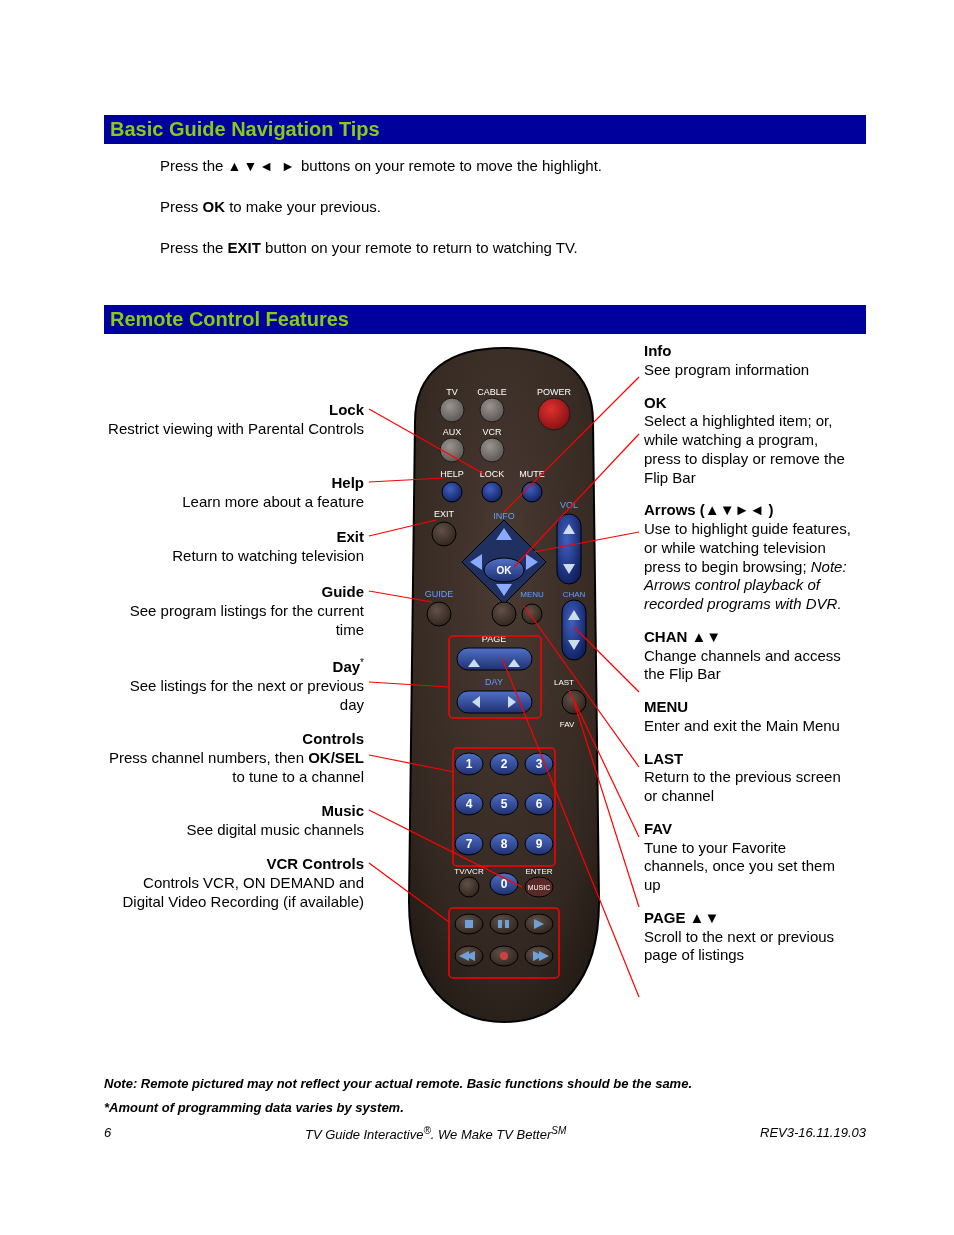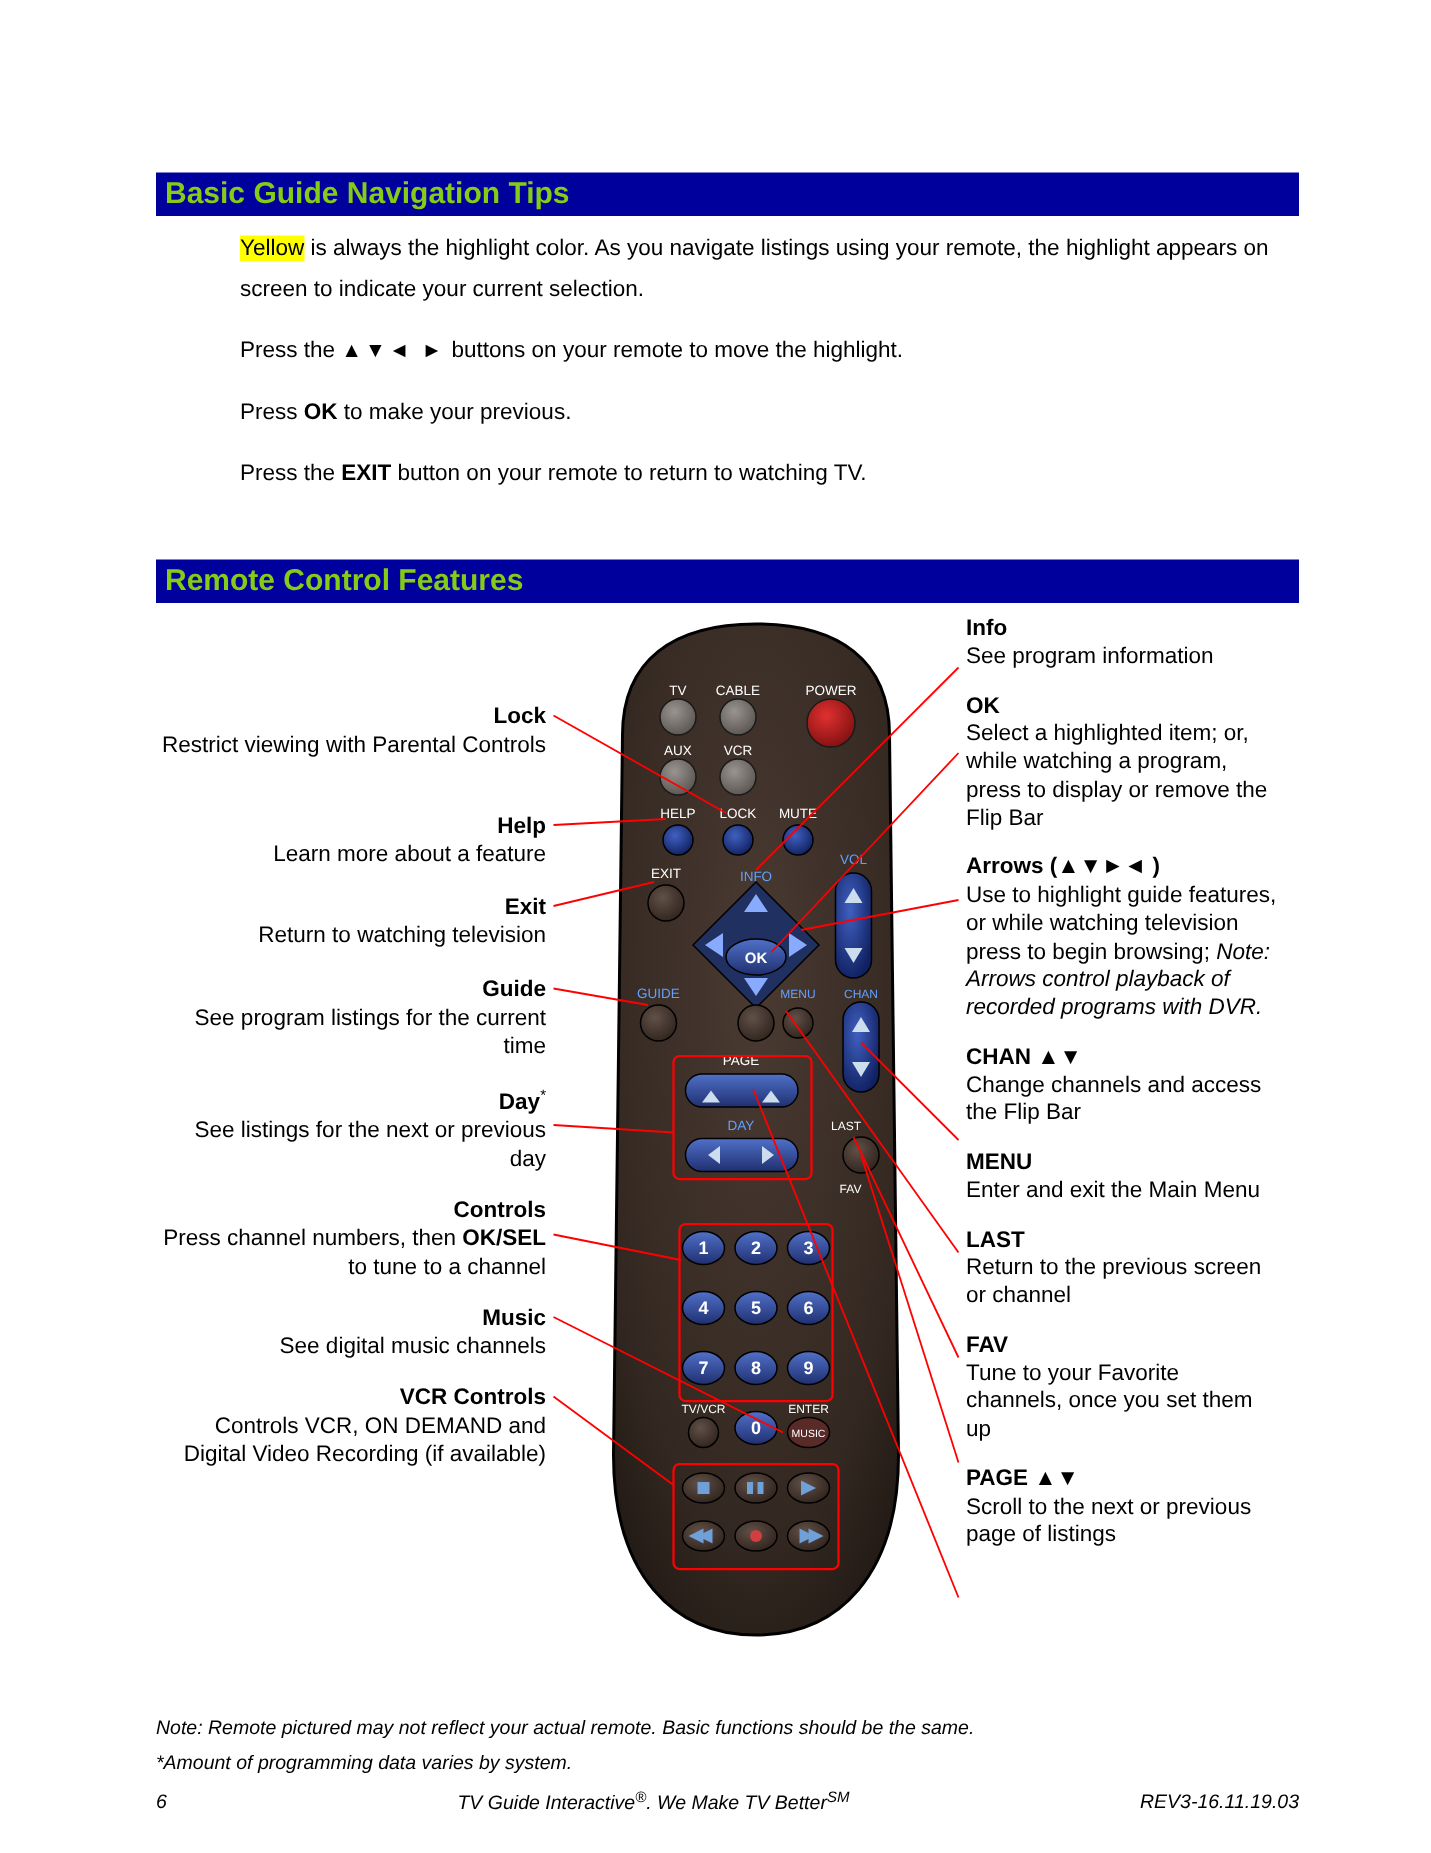--- a/index.html
+++ b/index.html
@@ -72,41 +72,39 @@
     position: absolute;
     left: 0;
     top: 0;
     pointer-events: none;
   }
   .footnotes {
     font-style: italic;
     font-size: 13px;
     margin-top: 10px;
     line-height: 1.8;
+    font-weight: bold;
   }
   .page-footer {
     margin-top: 6px;
     font-style: italic;
     font-size: 13px;
     display: flex;
     justify-content: space-between;
   }
   sup { font-size: 10px; }
 </style>
 </head>
 <body>
 
 <div class="page">
 
   <div class="section-header">Basic Guide Navigation Tips</div>
 
   <div class="body-text">
-    <p>
-      <span class="hl-yellow">Yellow</span><span> is always the highlight color. As you navigate listings using your remote, the highlight appears on screen to indicate your current selection.</span>
-    </p>
     <p>
       <span>Press the </span><span class="arrows">▲▼◄ ►</span><span> buttons on your remote to move the highlight.</span>
     </p>
     <p>
       <span>Press </span><span class="bold">OK</span><span> to make your previous.</span>
     </p>
     <p>
       <span>Press the </span><span class="bold">EXIT</span><span> button on your remote to return to watching TV.</span>
     </p>
   </div>

